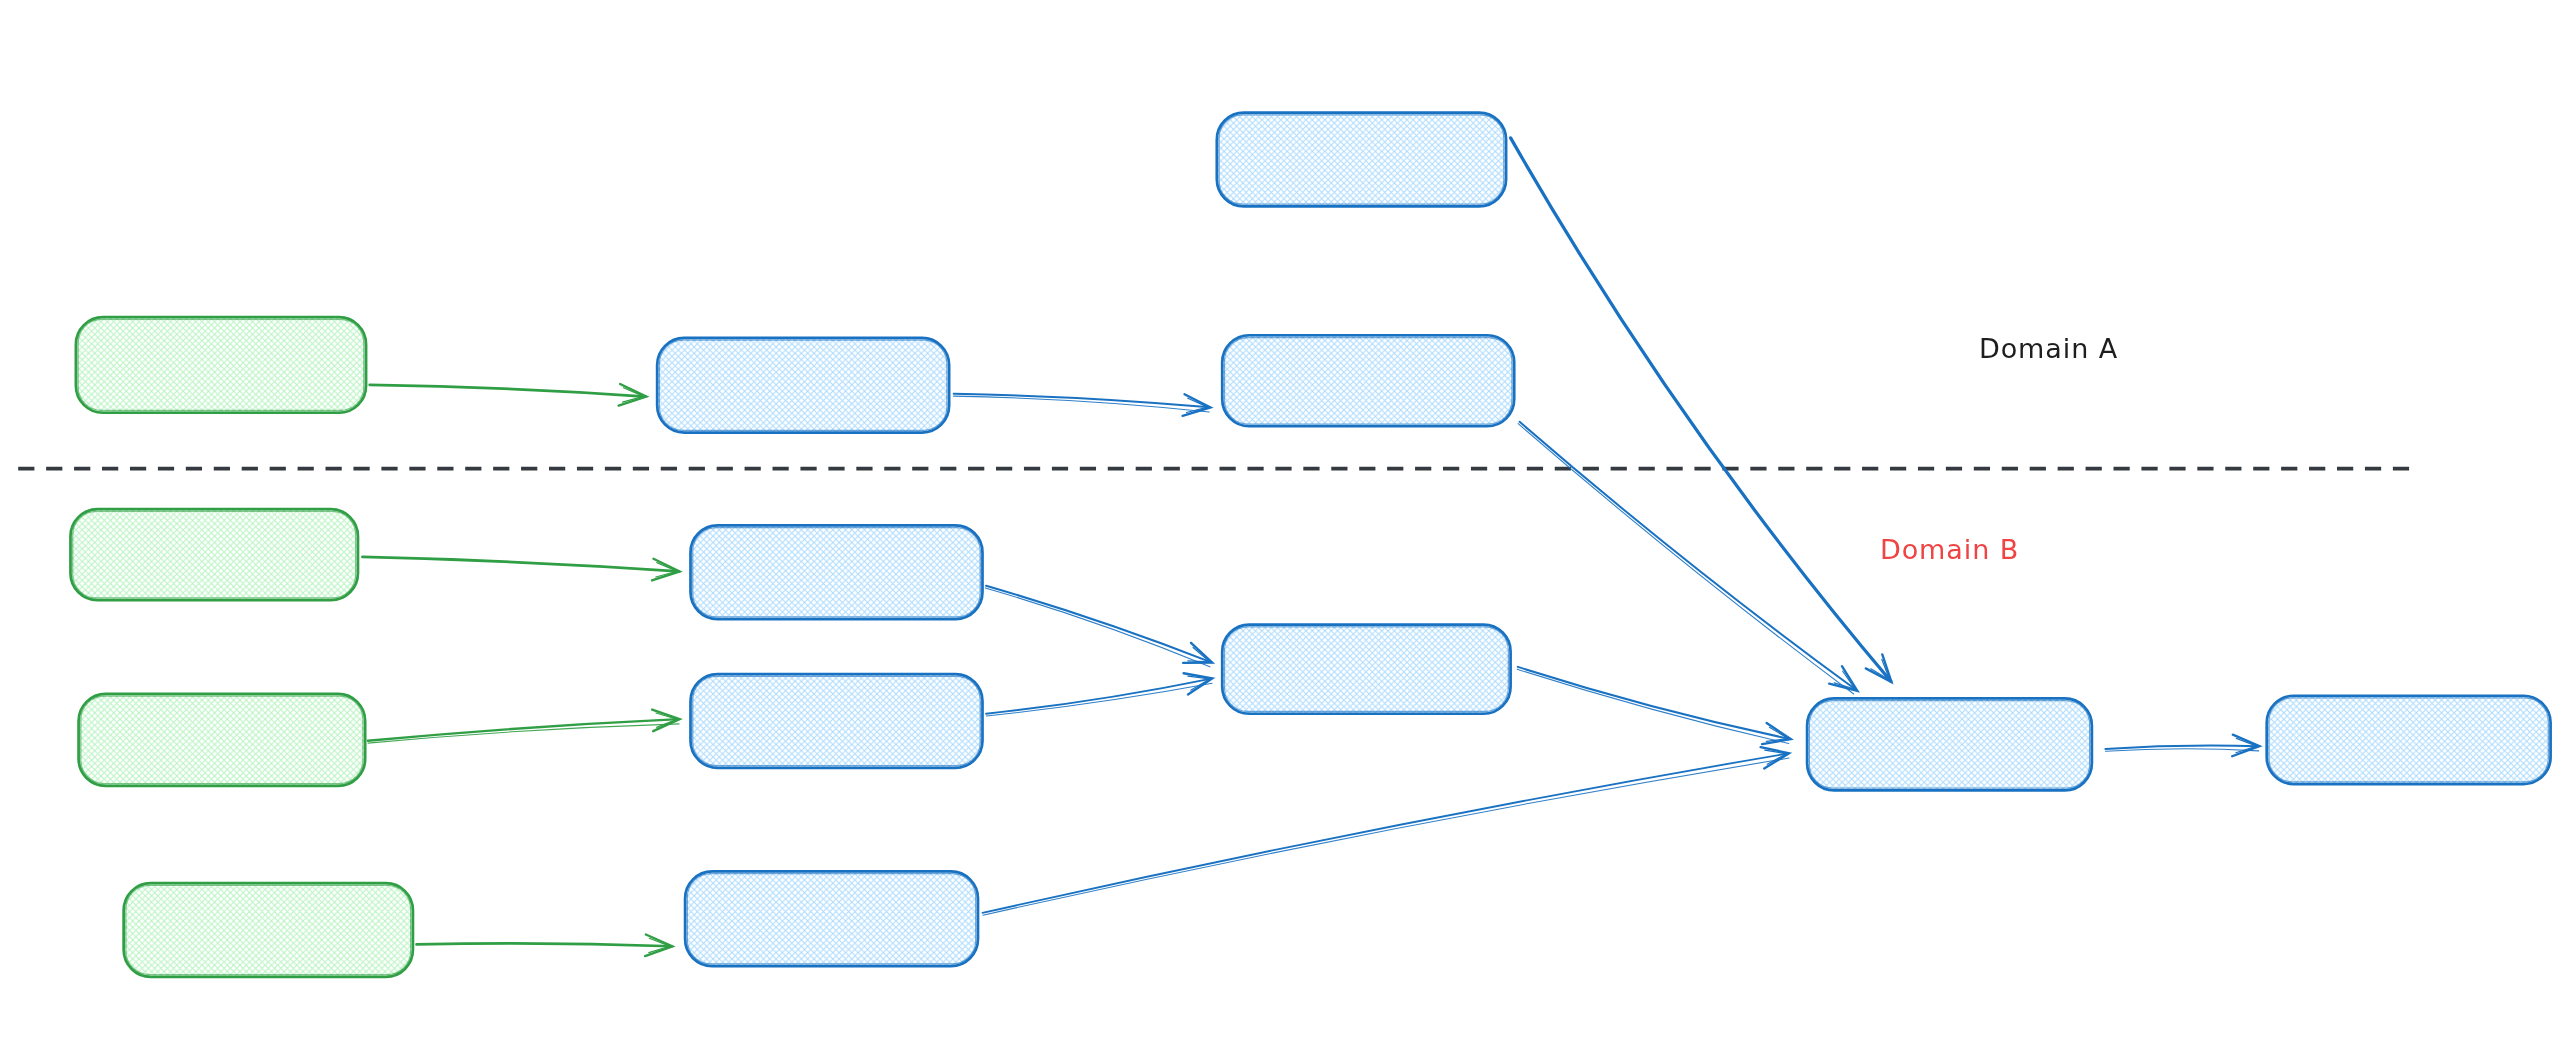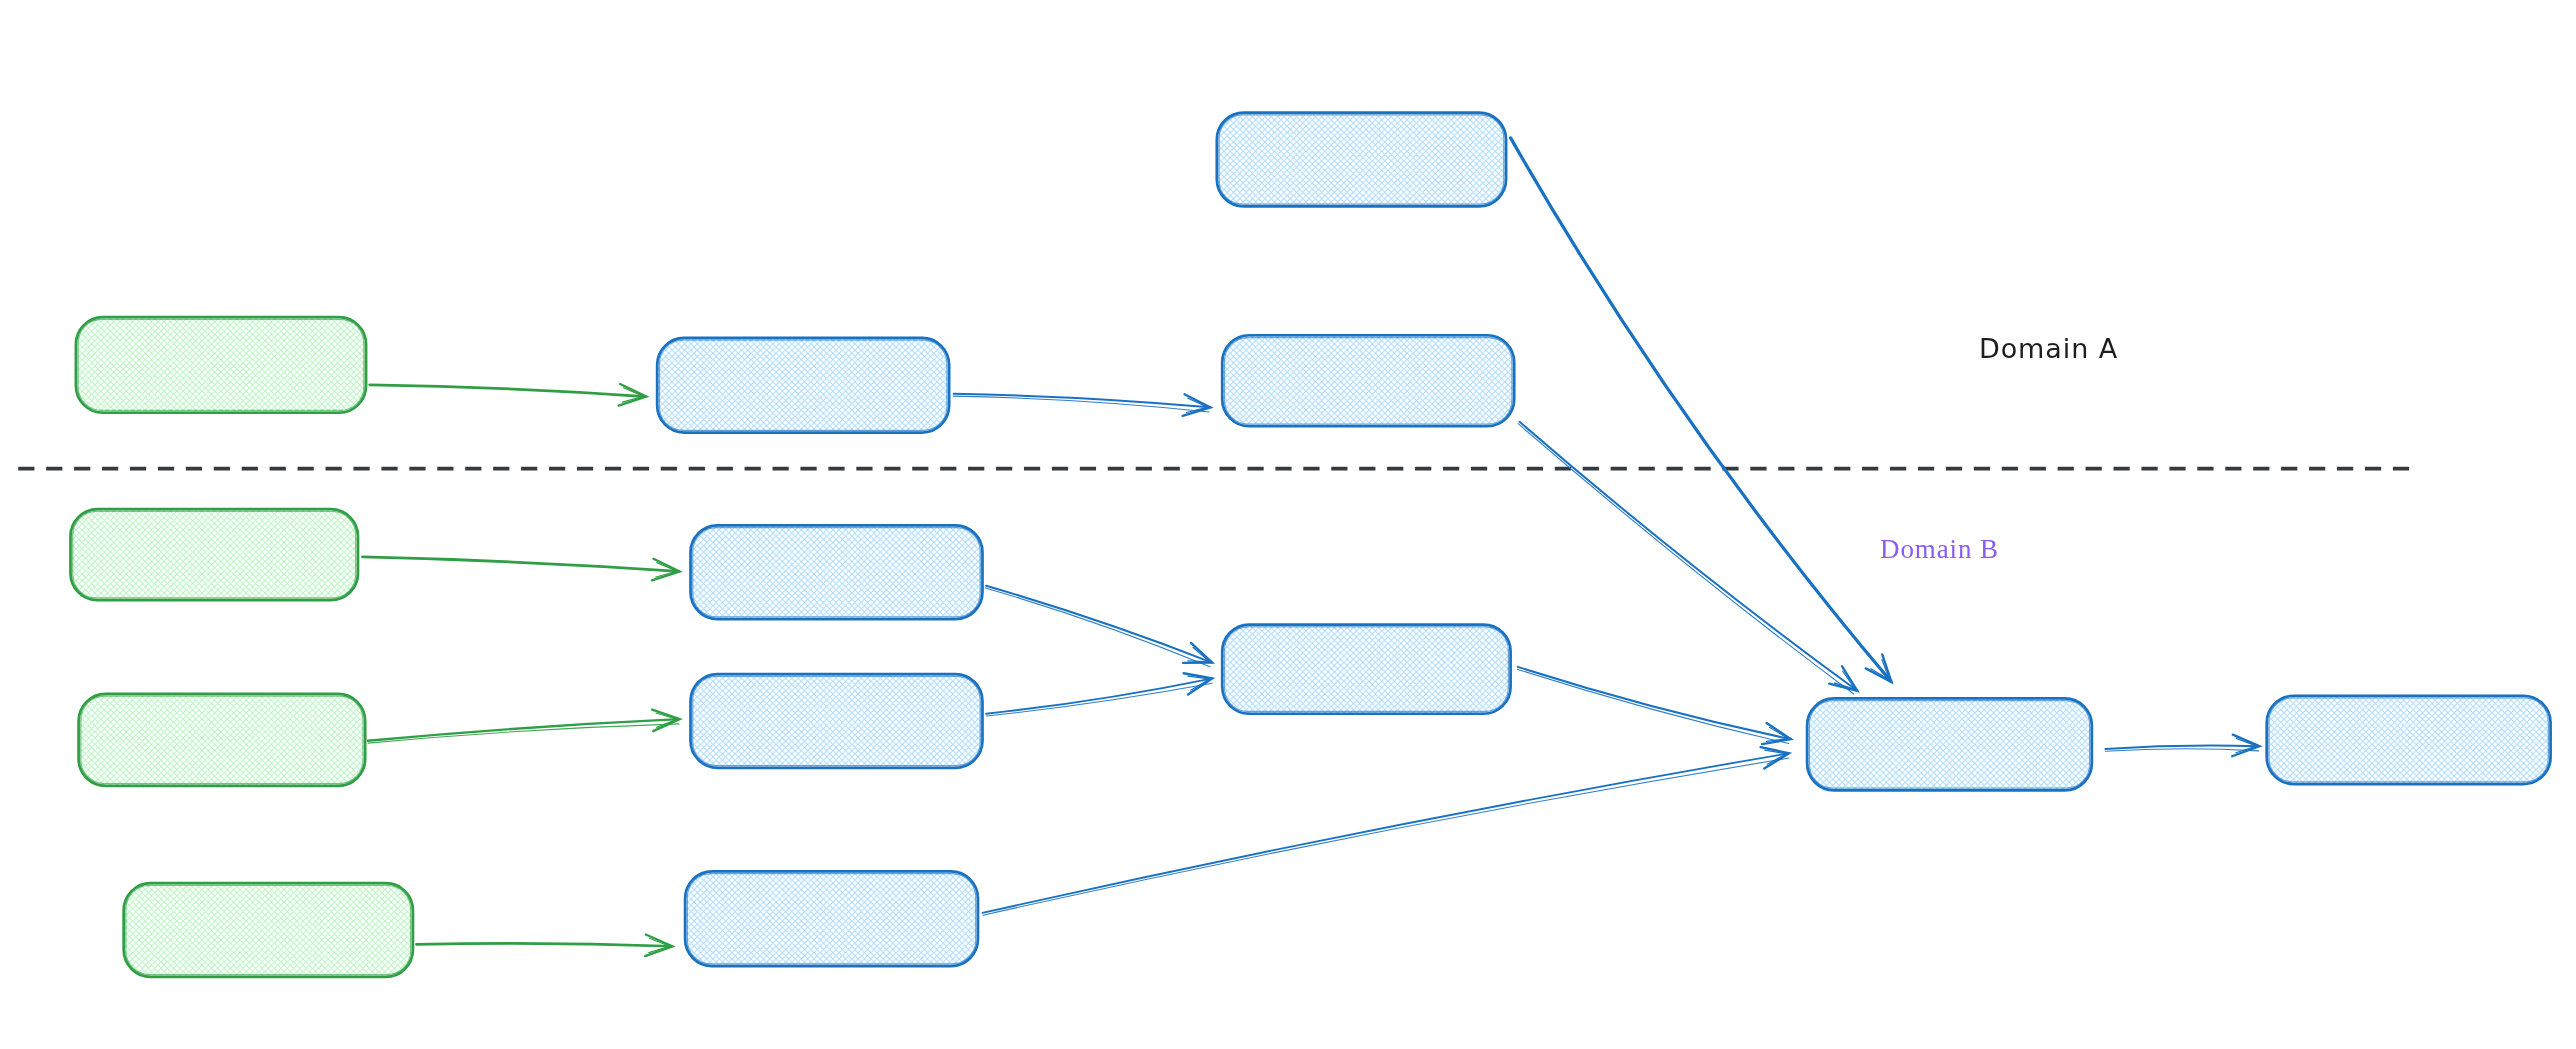--- a/index.html
+++ b/index.html
@@ -150,15 +150,15 @@
       <g>
         <path d="M1090 1013 Q1534.6694002291772 912.7284960727934 1984 836" fill="none" stroke="#1971c2" stroke-width="2" stroke-linecap="round" marker-end="url(#head-blue)"></path>
         <path d="M1090.5049632836783 1015.5504925175615 Q1535.1743635128555 915.2789885903549 1985.0099265673566 841.1009850351229" fill="none" stroke="#1971c2" stroke-width="1.2" stroke-linecap="round" opacity="0.9"></path>
       </g>
       <g>
         <path d="M2336 831 Q2420.929422753387 825.5006226919356 2506 828" fill="none" stroke="#1971c2" stroke-width="2.2" stroke-linecap="round" marker-end="url(#head-blue)"></path>
         <path d="M2336.045875210298 833.5995952502419 Q2420.975297963685 828.1002179421776 2506.091750420597 833.1991905004837" fill="none" stroke="#1971c2" stroke-width="1.2" stroke-linecap="round" opacity="0.9"></path>
       </g>
     </svg>
   <div class="domain-label" id="label-domain-a" style="color: rgb(30, 30, 30);">Domain A</div>
-  <div class="domain-label" id="label-domain-b" style="color: #8b5cf6; font-family: Liberation Serif, serif;">Domain B</div>
+  <div class="domain-label" id="label-domain-b" style="color: #ef4444;">Domain B</div>
 </div>
 
 
 </body></html>

